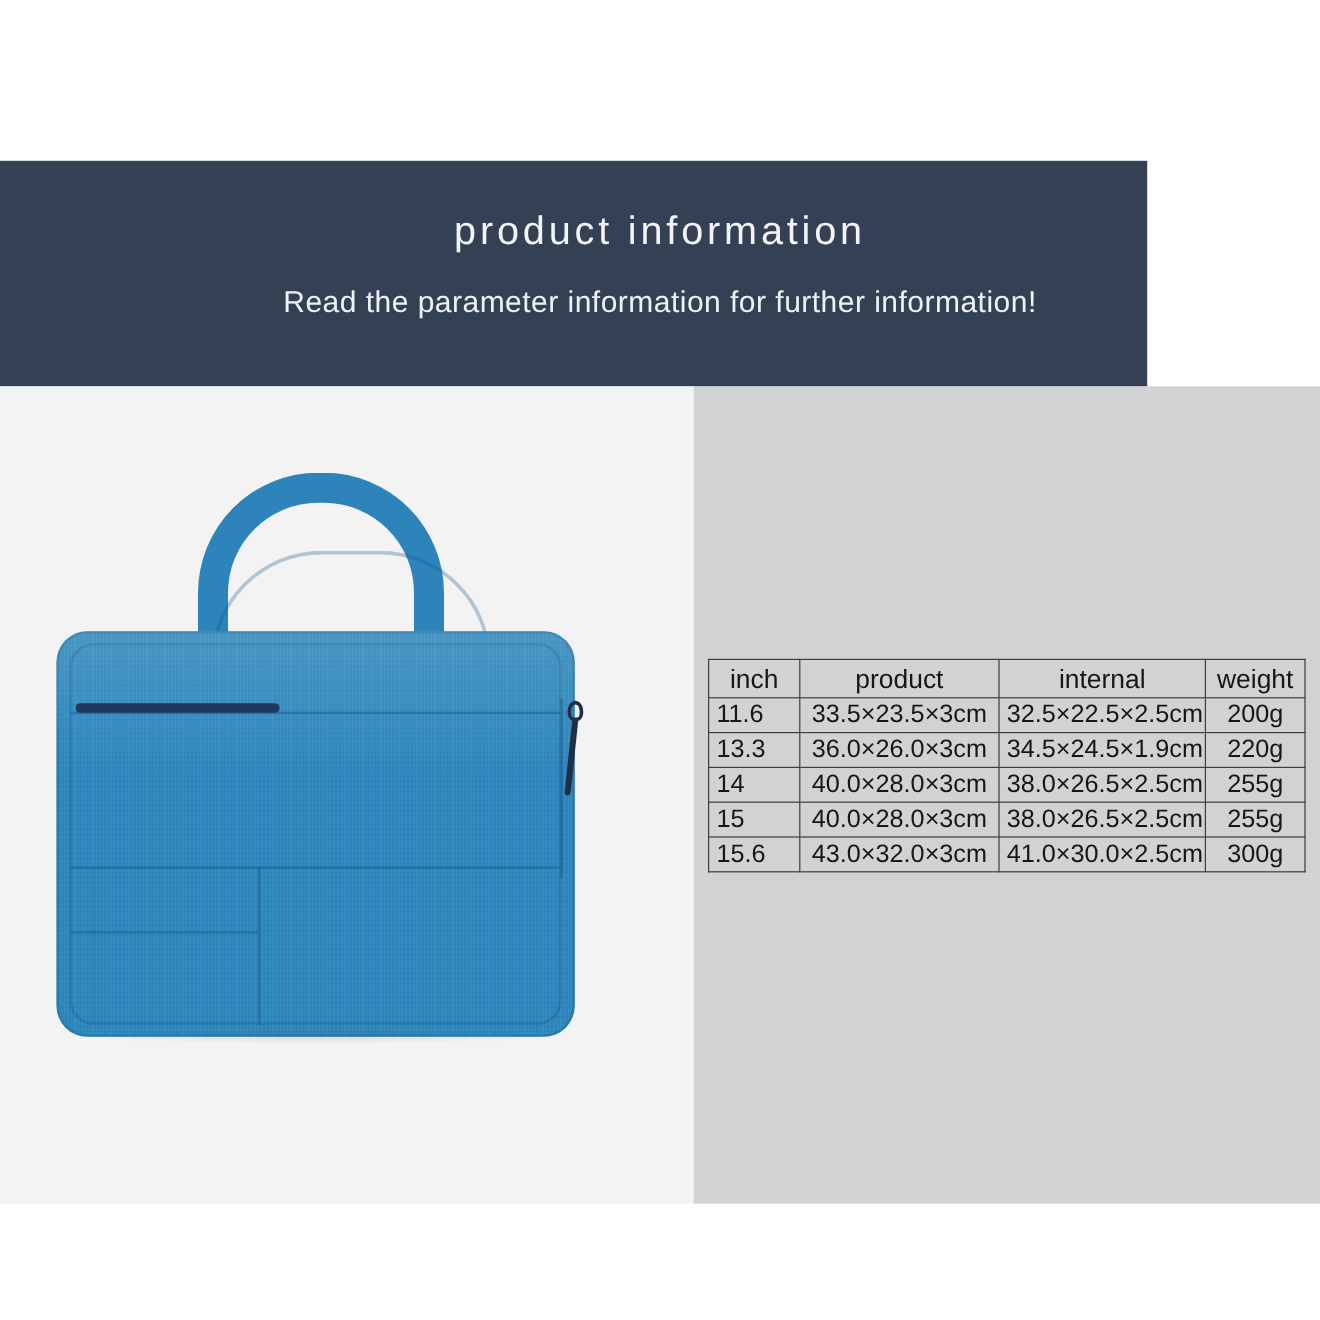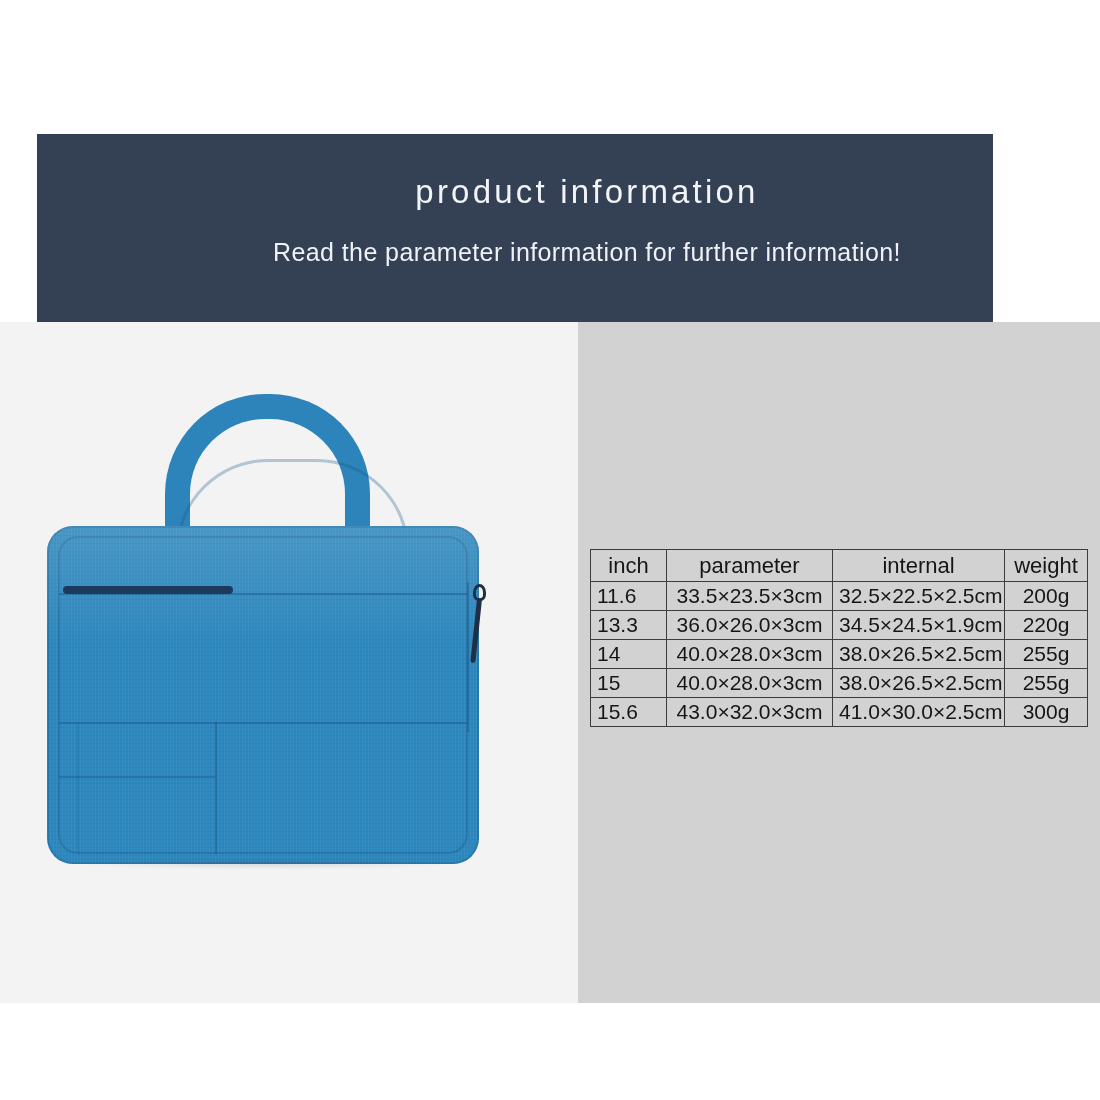--- a/index.html
+++ b/index.html
@@ -23,21 +23,20 @@
 
   
   .banner {
     position: absolute;
     left: 0;
     top: 134px;
     width: 956px;
     height: 188px;
     background: #344154;
     box-sizing: border-box;
-    margin-left: 37px;
   }
   .banner-title {
     position: absolute;
     left: 0;
     top: 38px;
     width: 1100px;
     text-align: center;
     color: #f2f4f7;
     font-size: 33px;
     font-weight: 400;
@@ -356,21 +355,21 @@
       <table class="spec-table">
         <colgroup>
           <col class="col-inch">
           <col class="col-ext">
           <col class="col-int">
           <col class="col-wt">
         </colgroup>
         <thead>
           <tr>
             <th>inch</th>
-            <th>parameter</th>
+            <th>product</th>
             <th>internal</th>
             <th>weight</th>
           </tr>
         </thead>
         <tbody>
           <tr>
             <td class="cell-inch">11.6</td>
             <td class="cell-center">33.5×23.5×3cm</td>
             <td class="cell-center">32.5×22.5×2.5cm</td>
             <td class="cell-center">200g</td>

